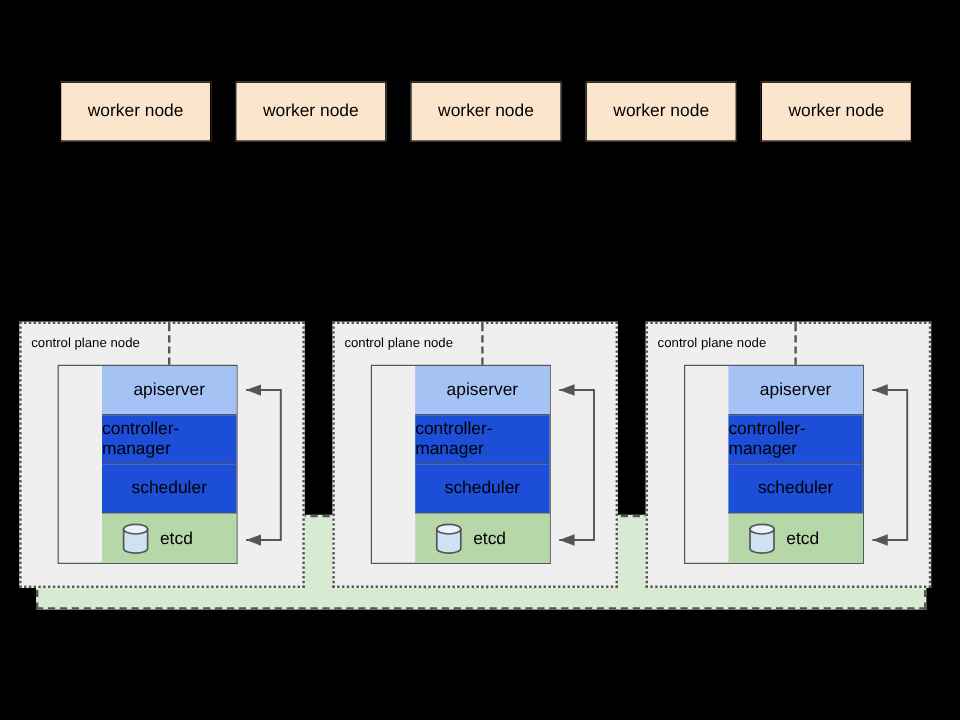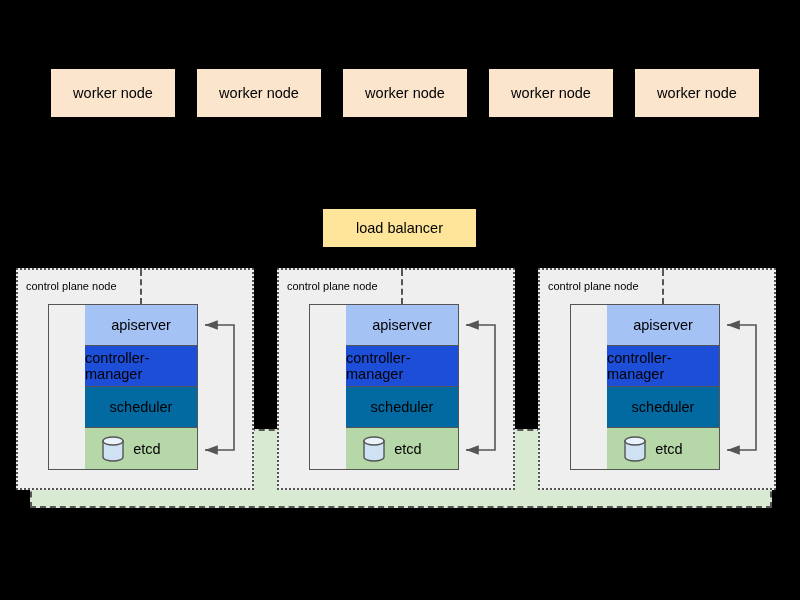--- a/index.html
+++ b/index.html
@@ -121,21 +121,21 @@
     justify-content: center;
     font-size: 14.5px;
     color: #000000;
     box-sizing: border-box;
     position: relative;
     margin-left: 36px;
   }
   .stack-cell:last-child { border-bottom: none; padding-left: 12px; }
   .cell-apiserver        { background: #a4c2f4; }
   .cell-controller       { background: #1d4ed8; }
-  .cell-scheduler        { background: #0369a1; }
+  .cell-scheduler        { background: #1d4ed8; }
   .cell-etcd             { background: #b6d7a8; }
 
   .db-icon {
     position: absolute;
     left: 16px;
     top: 50%;
     transform: translateY(-50%);
   }
 
   
@@ -154,21 +154,20 @@
 <div id="canvas">
 
   <div class="worker-row">
     <div class="worker-node">worker node</div>
     <div class="worker-node">worker node</div>
     <div class="worker-node">worker node</div>
     <div class="worker-node">worker node</div>
     <div class="worker-node">worker node</div>
   </div>
 
-  <div class="load-balancer">load balancer</div>
 
   <div class="etcd-cluster">
     <div class="etcd-cluster-label">stacked etcd cluster</div>
   </div>
 
   <div class="cp-node" style="left:16px;">
     <div class="cp-node-label">control plane node</div>
     <div class="cp-tick"></div>
     <div class="stack">
       <div class="stack-cell cell-apiserver">apiserver</div>

